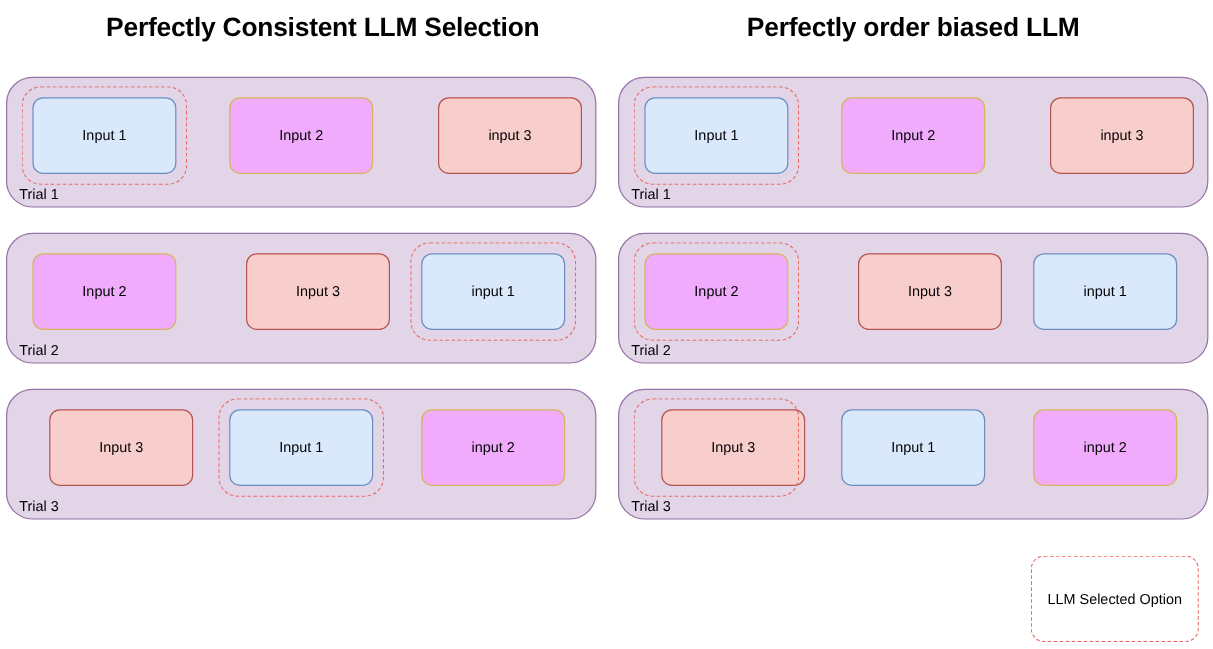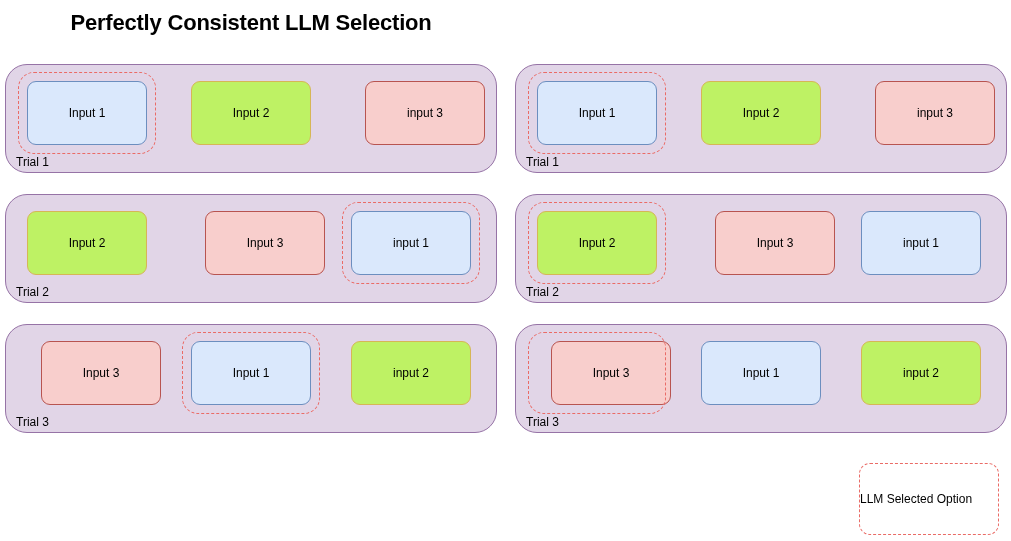--- a/index.html
+++ b/index.html
@@ -26,21 +26,21 @@
   .panel-title {
     position: absolute;
     top: 10px;
     font-size: 22px;
     font-weight: bold;
     letter-spacing: -0.2px;
     text-align: center;
     color: #000000;
     white-space: nowrap;
   }
-  .col-left  { left: 5px;   width: 492px; }
+  .col-left  { left: 23px;   width: 492px; }
   .col-right { left: 515px; width: 492px; }
 
   
   .trial-panel {
     position: absolute;
     width: 492px;
     height: 109px;
     box-sizing: border-box;
     background: #e1d5e7;
     border: 1px solid #9673a6;
@@ -82,21 +82,21 @@
     border-width: 1px;
     border-style: solid;
     display: flex;
     align-items: center;
     justify-content: center;
     font-size: 12px;
     color: #000000;
     white-space: nowrap;
   }
   .c-blue   { background: #dae8fc; border-color: #6c8ebf; }
-  .c-yellow { background: #bef264; border-color: #d6b656; }
+  .c-yellow { background: #f0abfc; border-color: #d6b656; }
   .c-red    { background: #f8cecc; border-color: #b85450; margin-left: 14px; }
 
   
   .sel-ring {
     position: absolute;
     left: -9px;
     top: -9px;
     width: 138px;
     height: 82px;
     box-sizing: border-box;
@@ -111,34 +111,35 @@
     left: 859px;
     top: 463px;
     width: 140px;
     height: 72px;
     box-sizing: border-box;
     border: 1.4px dashed #ea6b66;
     border-radius: 11px;
     background: #ffffff;
     display: flex;
     align-items: center;
-    justify-content: flex-start;
+    justify-content: center;
   }
   .legend-text {
     font-size: 12px;
     color: #000000;
     white-space: nowrap;
   }
 </style>
 </head>
 <body>
 
 <div class="stage">
 
   <div class="panel-title col-left">Perfectly Consistent LLM Selection</div>
+  <div class="panel-title col-right">Perfectly order biased LLM</div>
 
   <div id="panels-root">
       <div class="trial-panel trial-row-1" style="left: 5px;">
         <div class="slot slot-0">
           <div class="option-box c-blue">Input 1</div>
           <div class="sel-ring"></div>
         </div>
         <div class="slot slot-1">
           <div class="option-box c-yellow">Input 2</div>
         </div>

